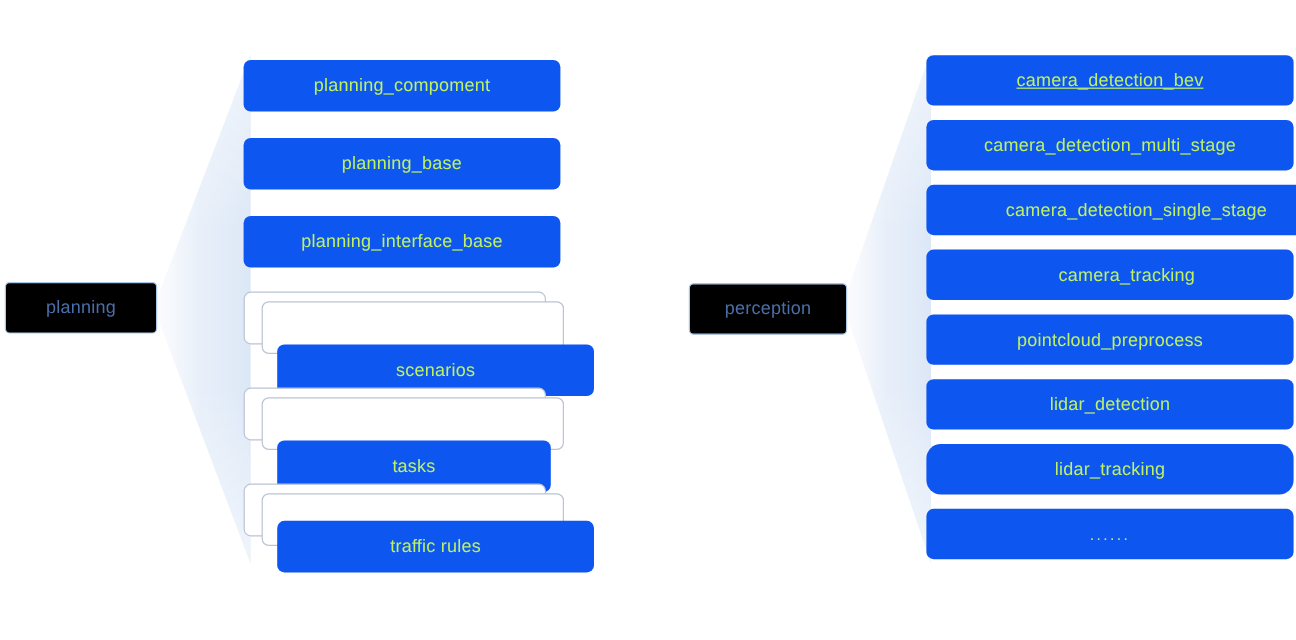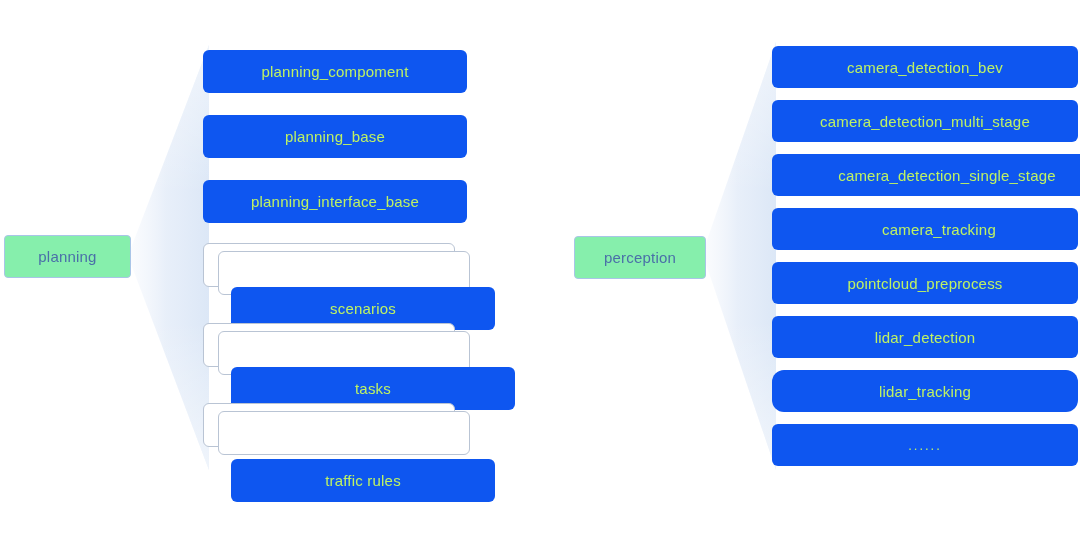--- a/index.html
+++ b/index.html
@@ -23,21 +23,21 @@
   
   .fan {
     position: absolute;
     pointer-events: none;
   }
 
   
   .node {
     position: absolute;
     box-sizing: border-box;
-    background: #86efac;
+    background: #000000;
     border: 1px solid #a9c5e7;
     border-radius: 4px;
     display: flex;
     align-items: center;
     justify-content: center;
     color: #4a6fa8;
     font-size: 15px;
     letter-spacing: 0.2px;
     z-index: 5;
   }
@@ -123,29 +123,29 @@
     <div class="ghost" style="left:0px; top:0px; width:252px; height:44px;"></div>
     <div class="ghost" style="left:15px; top:8px; width:252px; height:44px;"></div>
     <div class="card" style="left:28px; top:16px; width:264px; height:43px;">
       <span>scenarios</span>
     </div>
   </div>
 
   <div class="stack" style="left:203px; top:323px; width:282px; height:62px;">
     <div class="ghost" style="left:0px; top:0px; width:252px; height:44px;"></div>
     <div class="ghost" style="left:15px; top:8px; width:252px; height:44px;"></div>
-    <div class="card" style="left:28px; top:16px; width:284px; height:43px;">
+    <div class="card" style="left:28px; top:16px; width:228px; height:43px;">
       <span>tasks</span>
     </div>
   </div>
 
   <div class="stack" style="left:203px; top:403px; width:282px; height:62px;">
     <div class="ghost" style="left:0px; top:0px; width:252px; height:44px;"></div>
     <div class="ghost" style="left:15px; top:8px; width:252px; height:44px;"></div>
-    <div class="card" style="left:28px; top:28px; width:264px; height:43px;">
+    <div class="card" style="left:28px; top:3px; width:264px; height:43px;">
       <span>traffic rules</span>
     </div>
   </div>
 
   <svg class="fan" style="left:706px; top:42px; width:70px; height:428px;" viewBox="0 0 70 428" preserveAspectRatio="none">
     <defs>
       <linearGradient id="fanGradR" x1="0" y1="0" x2="1" y2="0">
         <stop offset="0%" stop-color="#eef3fb" stop-opacity="0.30"></stop>
         <stop offset="45%" stop-color="#e2ebf8" stop-opacity="0.80"></stop>
         <stop offset="100%" stop-color="#dae6f6" stop-opacity="0.95"></stop>
@@ -158,21 +158,21 @@
       </linearGradient>
     </defs>
     <path d="M0,201 L70,0 L70,428 L0,222 Z" fill="url(#fanGradR)"></path>
     <path d="M0,201 L70,0 L70,428 L0,222 Z" fill="url(#fanFadeR)"></path>
   </svg>
 
   <div class="node" style="left:574px; top:236px; width:132px; height:43px;">
     <span>perception</span>
   </div>
 
-  <div class="card" style="left:772px; top:46px; width:306px; height:42px;">
+  <div class="card" style="left:772px; top:46px; width:306px; height:42px;text-decoration:underline;">
     <span>camera_detection_bev</span>
   </div>
 
   <div class="card" style="left:772px; top:100px; width:306px; height:42px;">
     <span>camera_detection_multi_stage</span>
   </div>
 
   <div class="card" style="left:772px; top:154px; width:350px; height:42px;">
     <span>camera_detection_single_stage</span>
   </div>

